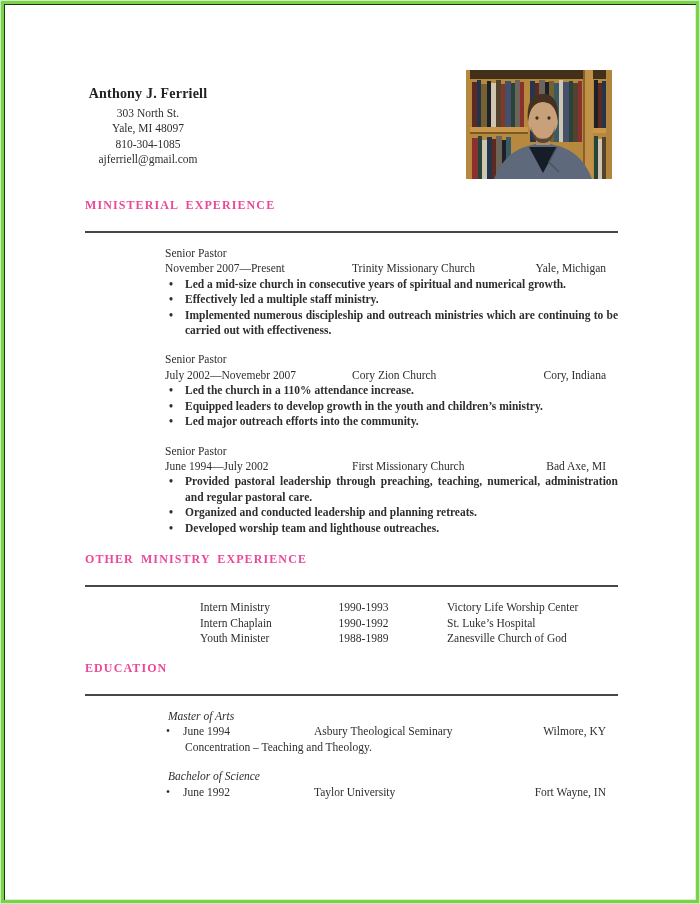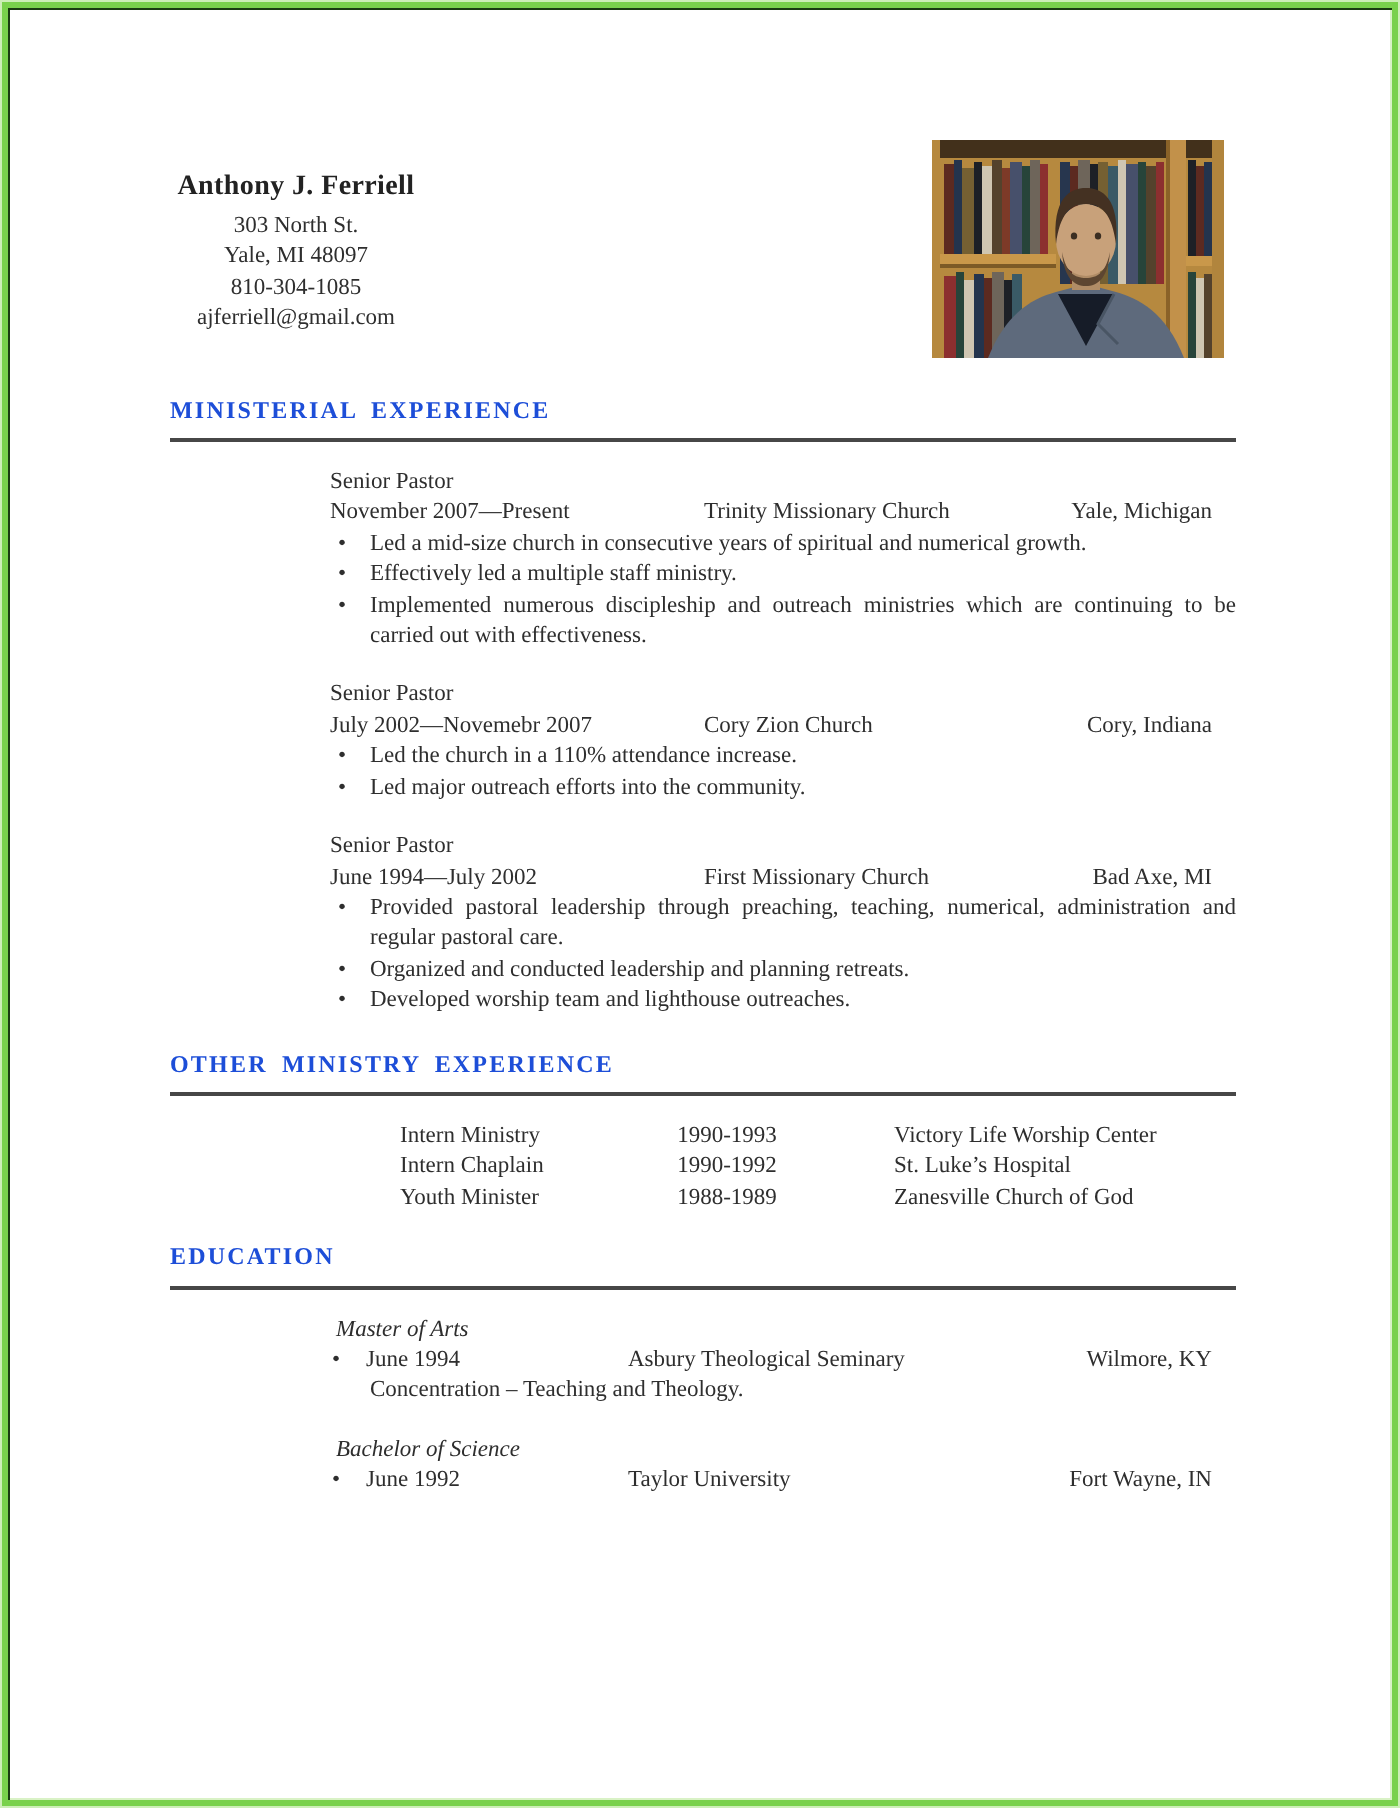--- a/index.html
+++ b/index.html
@@ -23,35 +23,35 @@
   
   .id-block { width:174px; margin-left:-24px; text-align:center; }
   .name { font-size:14px; font-weight:bold; line-height:21px; letter-spacing:.2px; color:#222; white-space:nowrap; margin-bottom:2px; }
   .photo { position:absolute; left:381px; top:-13px; width:146px; height:109px; }
   .photo svg { display:block; }
 
   
   section { display:block; }
   .sec-title {
     margin:0; font-size:12px; font-weight:bold; letter-spacing:1.1px; word-spacing:3px;
-    color:#1d4ed8; padding-bottom:6px; border-bottom:2px solid #474747;
+    color:#ec4899; padding-bottom:18px; border-bottom:2px solid #474747;
   }
   #sec-ministerial { margin-top:30px; }
   #sec-other { margin-top:16px; }
   #sec-education { margin-top:14px; }
   .sec-body { margin-left:80px; margin-top:13px; }
 
   
   .job { margin-bottom:14px; }
   .job:last-child { margin-bottom:0; }
   .meta-row { display:flex;gap:19px; }
   .meta-row .dates { width:168px; flex:none; }
   .meta-row .org { flex:1; }
   .meta-row .loc { flex:none; text-align:right; padding-right:12px; }
-  ul.bullets { margin:0; padding:0 0 0 3px; list-style:none; text-align:justify; }
+  ul.bullets { margin:0; padding:0 0 0 3px; list-style:none; text-align:justify;font-weight:bold; }
   ul.bullets li { position:relative; padding-left:17px; }
   ul.bullets li::before { content:"\2022"; position:absolute; left:1px; top:0; }
 
   
   .om-row { display:flex; }
   .om-row .role { width:80px; flex:none;margin-left:35px; }
   .om-row .dates { width:167px; flex:none;text-align:center; }
   .om-row .org { flex:1; }
 
   
@@ -180,20 +180,21 @@
 
       <div class="job">
         <div class="role">Senior Pastor</div>
         <div class="meta-row">
           <span class="dates">July 2002—Novemebr 2007</span>
           <span class="org">Cory Zion Church</span>
           <span class="loc">Cory, Indiana</span>
         </div>
         <ul class="bullets">
           <li>Led the church in a 110% attendance increase.</li>
+          <li>Equipped leaders to develop growth in the youth and children’s ministry.</li>
           <li>Led major outreach efforts into the community.</li>
         </ul>
       </div>
 
       <div class="job">
         <div class="role">Senior Pastor</div>
         <div class="meta-row">
           <span class="dates">June 1994—July 2002</span>
           <span class="org">First Missionary Church</span>
           <span class="loc">Bad Axe, MI</span>

